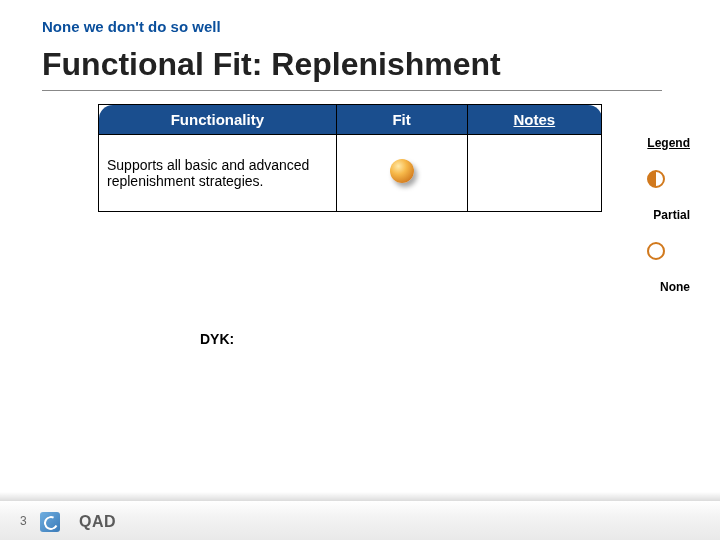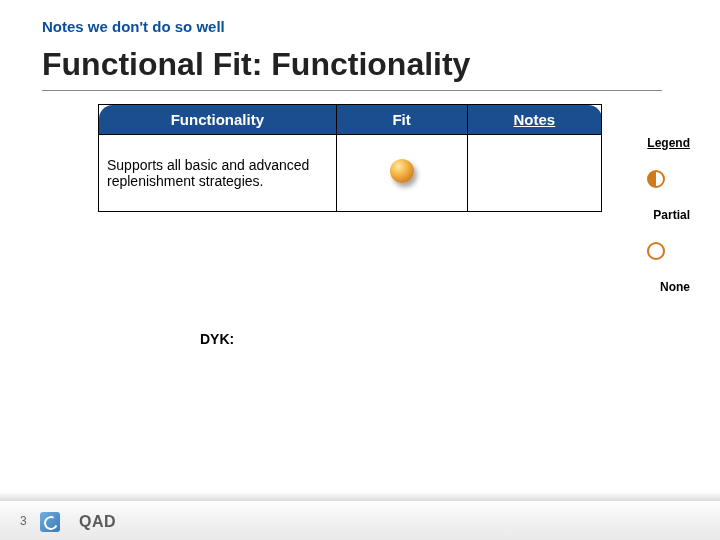--- a/index.html
+++ b/index.html
@@ -173,22 +173,22 @@
   .logo-text {
     font-size: 16px;
     font-weight: bold;
     color: #5a5a5a;
     letter-spacing: 0.5px;
   }
 </style>
 </head>
 <body>
 
-<div class="subtitle">Notes we don't do so well</div>
-<div class="title">Functional Fit:  Functionality</div>
+<div class="subtitle">None we don't do so well</div>
+<div class="title">Functional Fit:  Replenishment</div>
 <div class="hr"></div>
 
 <table class="table">
   <thead>
     <tr>
       <th class="col-func">Functionality</th>
       <th class="col-fit">Fit</th>
       <th class="col-notes">Notes</th>
     </tr>
   </thead>

